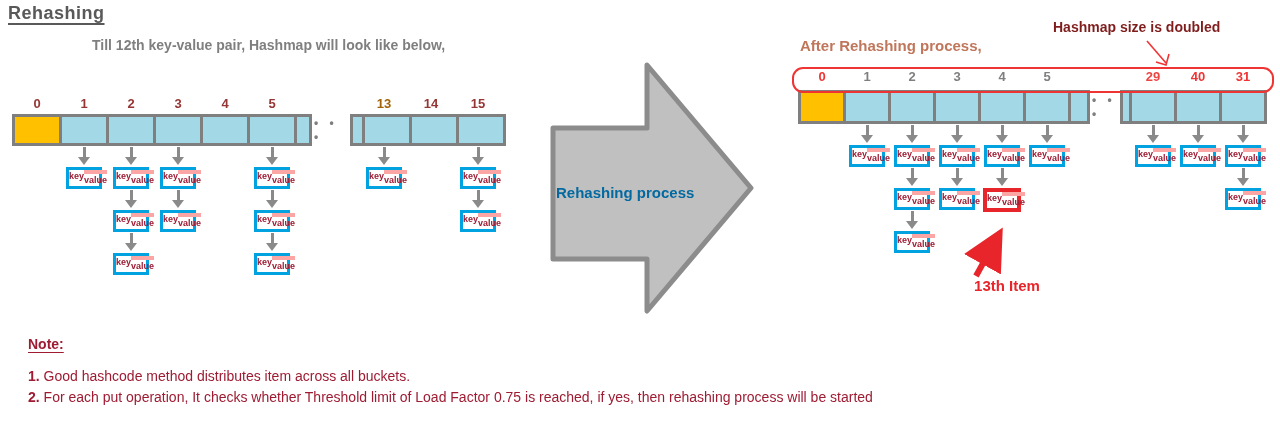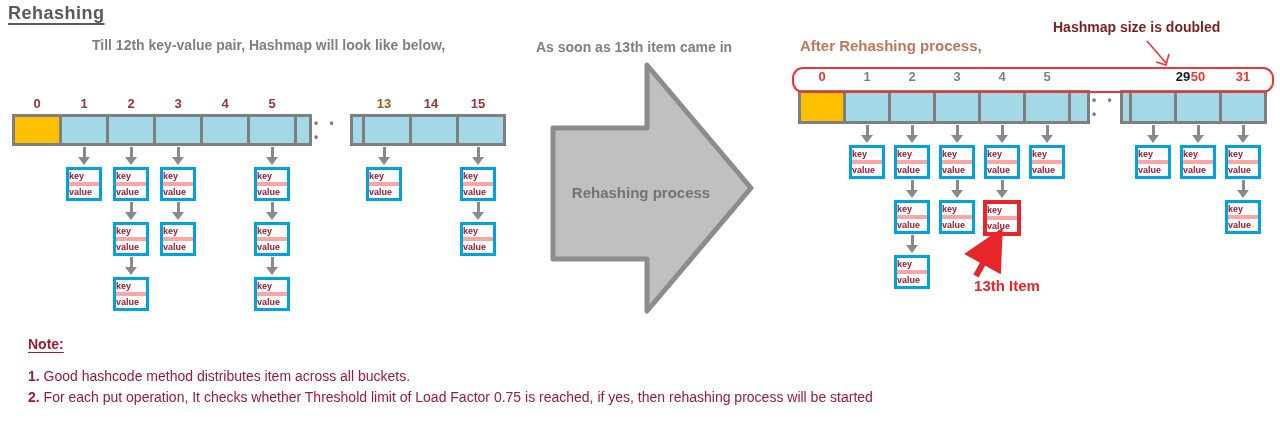--- a/index.html
+++ b/index.html
@@ -37,28 +37,28 @@
 
   
   .idx-ring{position:absolute;border:2px solid #F03434;border-radius:11px;background:transparent}
 
   
   .chains{position:relative}
   .chain{position:absolute;top:0;transform:translateX(-50%);display:flex;flex-direction:column;align-items:center}
   .varr{display:flex;flex-direction:column;align-items:center;height:19px;margin:1px 0}
   .varr .sh{width:3px;height:10px;background:#8A8A8A}
   .varr .hd{width:0;height:0;border-left:6px solid transparent;border-right:6px solid transparent;border-top:8px solid #8A8A8A}
-  .kv{width:30px;background:#fff;border:3px solid #00A3E0;display:flex;flex-direction:column;
+  .kv{width:30px;background:#fff;border:3px solid #00A3E0;display:flex;flex-direction:row;
       text-align:left;font-size:9px;font-weight:bold;color:#9E1B32}
   .kv span{display:block;line-height:12px;height:12px}
   .kv .kv-v{border-top:4px solid #fca5a5}
   .kv.hot{border:4px solid #E8252A}
 
   
-  .arrow-label{font-size:15px;font-weight:bold;color:#737373;text-align:center}
+  .arrow-label{font-size:15px;font-weight:bold;color:#0369a1;text-align:left}
 
   .hot-label{font-size:15px;font-weight:bold;color:#E8252A;text-align:center}
 
   
   .note-h{font-size:14px;font-weight:bold;color:#9E1B32;text-decoration:underline;text-underline-offset:3px}
   .note-line{font-size:14px;color:#9E1B32}
   .note-line b{font-weight:bold}
 </style>
 </head>
 <body>
@@ -204,21 +204,20 @@
             <i class="hd"></i>
           </div>
           <div class="kv">
             <span class="kv-k">key</span>
             <span class="kv-v">value</span>
           </div>
         </div>
       </div>
   </div>
 
-  <div class="abs cap-gray" style="left:536px;top:39px">As soon as 13th item came in</div>
 
   <svg class="abs" style="left:550px;top:60px" width="206" height="256" viewBox="0 0 206 256">
     <polygon points="3,68 97,68 97,5 201,128 97,251 97,199 3,199" fill="#C0C0C0" stroke="#8C8C8C" stroke-width="5" stroke-linejoin="round"></polygon>
   </svg>
   <div class="abs arrow-label" style="left:556px;top:184px;width:170px">Rehashing process</div>
 
   <div class="abs cap-brown" style="left:800px;top:37px">After Rehashing process,</div>
   <div class="abs cap-red" style="left:1053px;top:19px">Hashmap size is doubled</div>
   <svg class="abs" style="left:1142px;top:39px" width="36" height="32" viewBox="0 0 36 32">
     <line x1="5" y1="2" x2="24" y2="24" stroke="#F03434" stroke-width="1.6"></line>
@@ -227,22 +226,22 @@
 
   <div class="array-block right-array" style="left:798px;top:69px">
     <div class="idx-ring" style="left:-6px;top:-2px;width:478px;height:22px"></div>
     <div class="idx-row" style="height:21px">
         <span class="idx" style="left: 24px; color: rgb(240, 52, 52);">0</span>
         <span class="idx" style="left: 69px; color: rgb(127, 127, 127);">1</span>
         <span class="idx" style="left: 114px; color: rgb(127, 127, 127);">2</span>
         <span class="idx" style="left: 159px; color: rgb(127, 127, 127);">3</span>
         <span class="idx" style="left: 204px; color: rgb(127, 127, 127);">4</span>
         <span class="idx" style="left: 249px; color: rgb(127, 127, 127);">5</span>
-        <span class="idx" style="left: 355px; color: #0f172a; margin-left: 30px;">29</span>
-        <span class="idx" style="left: 400px; color: rgb(240, 52, 52);">50</span>
+        <span class="idx" style="left: 355px; color: #ef4444;">29</span>
+        <span class="idx" style="left: 400px; color: rgb(240, 52, 52);">40</span>
         <span class="idx" style="left: 445px; color: rgb(240, 52, 52);">31</span>
       </div>
     <div class="cells-row">
       <div class="seg">
         <div class="cell yellow"></div>
         <div class="cell"></div>
         <div class="cell"></div>
         <div class="cell"></div>
         <div class="cell"></div>
         <div class="cell"></div>

